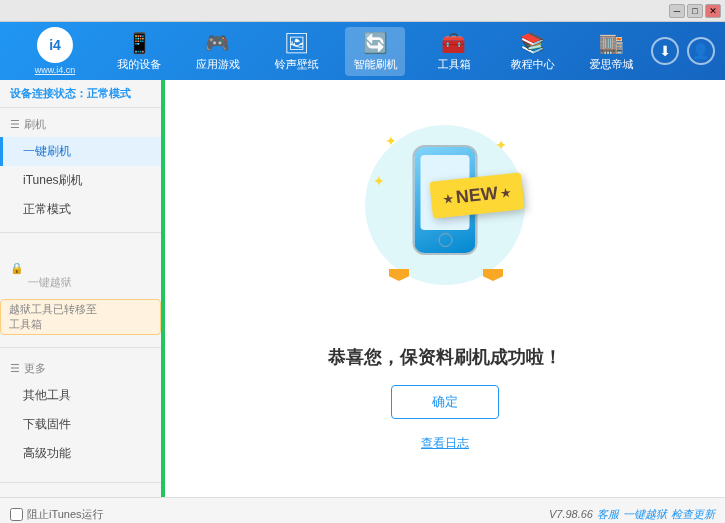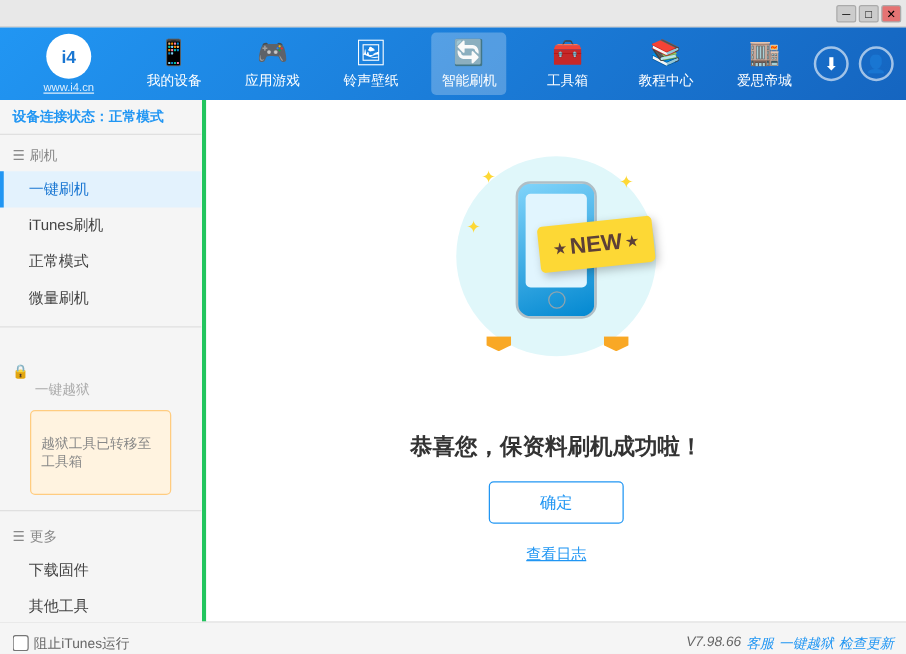--- a/index.html
+++ b/index.html
@@ -115,22 +115,22 @@
       color: #444;
       cursor: pointer;
       border-left: 3px solid transparent;
     }
     .sidebar-item.active {
       background: #e3f2fd;
       border-left: 3px solid #2196f3;
       color: #1976d2;
     }
     .locked-notice {
-      margin: 4px 24px;
-      padding: 18px 8px;
+      margin: 4px 0;
+      padding: 2px 8px;
       background: #fff3e0;
       border: 1px solid #ffcc80;
       border-radius: 4px;
       font-size: 11px;
       color: #888;
     }
     .sidebar-divider {
       height: 1px; background: #e0e0e0; margin: 4px 0;
     }
     .checkbox-row {
@@ -262,23 +262,20 @@
       </div>
       <div class="sidebar-item active">
         <span>一键刷机</span>
       </div>
       <div class="sidebar-item">
         <span>iTunes刷机</span>
       </div>
       <div class="sidebar-item">
         <span>正常模式</span>
       </div>
-      <div class="sidebar-item">
-        <span>微量刷机</span>
-      </div>
     </div>
 
     <div class="sidebar-divider"></div>
 
     <div class="sidebar-section">
       <div class="sidebar-group-header">
         <span style="font-size:11px;">🔒</span>
         <span style="color:#aaa;margin-top:29px;">一键越狱</span>
       </div>
       <div class="locked-notice">
@@ -288,24 +285,24 @@
     </div>
 
     <div class="sidebar-divider"></div>
 
     <div class="sidebar-section">
       <div class="sidebar-group-header">
         <span>☰</span>
         <span>更多</span>
       </div>
       <div class="sidebar-item">
+        <span>其他工具</span>
+      </div>
+      <div class="sidebar-item">
         <span>下载固件</span>
-      </div>
-      <div class="sidebar-item">
-        <span>其他工具</span>
       </div>
       <div class="sidebar-item">
         <span>高级功能</span>
       </div>
     </div>
 
     <div style="flex:1;min-height:10px;"></div>
 
     <div class="checkbox-row">
       

